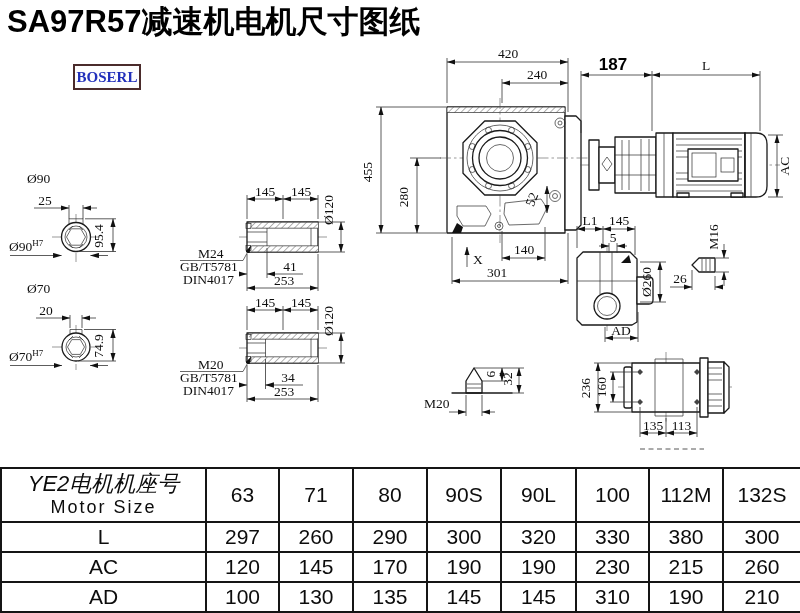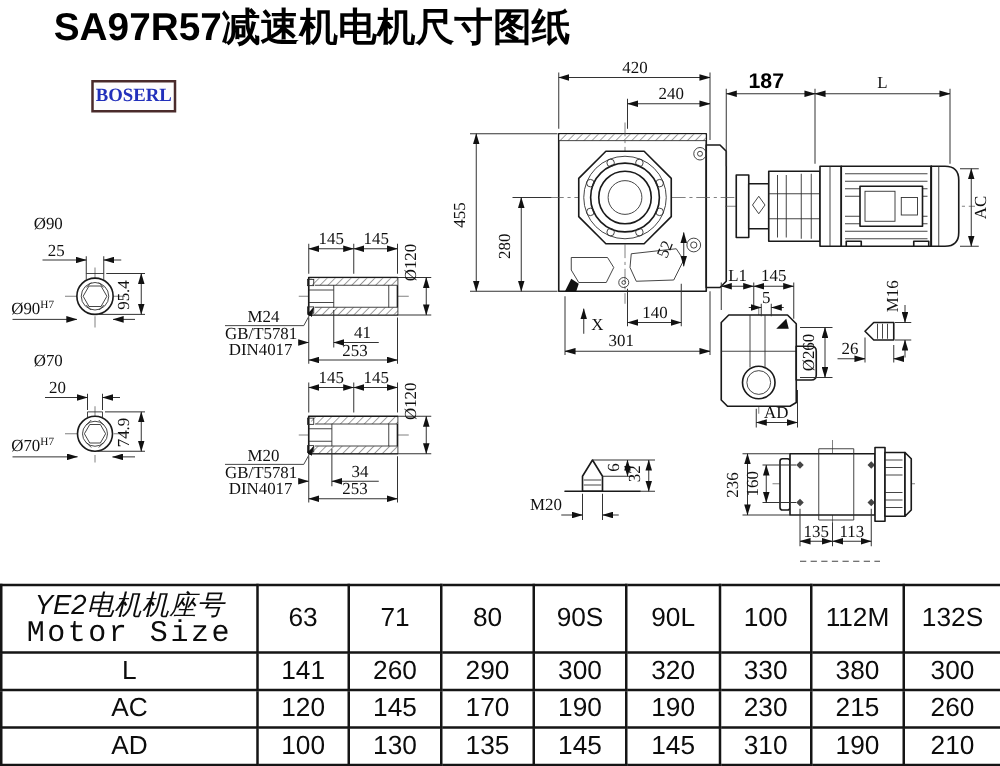--- a/index.html
+++ b/index.html
@@ -1,19 +1,19 @@
 <!DOCTYPE html>
 <html><head>
 <meta charset="utf-8">
 <style>
   html,body{margin:0;padding:0;background:#fff;}
   #app{position:relative;width:800px;height:613px;background:#fff;overflow:hidden;
        font-family:"Liberation Sans",sans-serif;color:#111;}
   .title{position:absolute;left:7px;top:1px;font-size:31px;font-weight:bold;
-         letter-spacing:0px;white-space:nowrap;color:#000;margin-left:36px;}
+         letter-spacing:0px;white-space:nowrap;color:#000;}
   .logo{position:absolute;left:73px;top:64px;width:64px;height:22px;border:2px solid #4a2b2b;
         background:#fdfdfd;display:flex;align-items:center;justify-content:center;
         font-family:"Liberation Serif",serif;font-weight:bold;font-size:15px;color:#2230bb;}
   svg.draw{position:absolute;left:0;top:0;}
   .b{stroke:#1a1a1a;stroke-width:1.3;fill:none;stroke-linejoin:round;stroke-linecap:round}
   .bf{fill:#fff}
   .t{stroke:#2b2b2b;stroke-width:.7;fill:none}
   .d{stroke:#333;stroke-width:.8;fill:none}
   .cl{stroke:#555;stroke-width:.6;stroke-dasharray:11 3 2.5 3;fill:none}
   .dash{stroke:#444;stroke-width:.9;stroke-dasharray:5 3.5;fill:none}
@@ -22,21 +22,21 @@
   .s11{font-size:11px}.s10{font-size:10px}.s12{font-size:12px}.s15{font-size:15px}
   .sup{font-size:9px}
   .big{font-family:"Liberation Sans",sans-serif;font-weight:bold;font-size:17px;fill:#000}
   table.mt{position:absolute;left:0;top:467px;width:800px;border-collapse:collapse;
            table-layout:fixed;}
   table.mt td{border:2px solid #151515;text-align:center;vertical-align:middle;
               font-size:21px;padding:0;color:#0c0c0c;}
   tr.hd td{height:52px}
   tr.rw td{height:28px}
   .cn{font-size:22px;line-height:25px;font-style:italic;}
-  .en{font-family:Liberation Mono, monospace;font-size:24px;letter-spacing:2px;line-height:23px;}
+  .en{font-family:Liberation Sans, sans-serif;font-size:18px;letter-spacing:2px;line-height:23px;}
 </style>
 </head>
 <body>
 
 <div id="app">
 
 <svg class="draw" width="800" height="468" viewBox="0 0 800 468">
 <defs>
   <marker id="ar" viewBox="0 0 10 6" refX="9.6" refY="3" markerWidth="11" markerHeight="6.6" orient="auto-start-reverse">
     <path d="M0,0L10,3L0,6Z" fill="#111"></path>
@@ -421,21 +421,21 @@
     <td>71</td>
     <td>80</td>
     <td>90S</td>
     <td>90L</td>
     <td>100</td>
     <td>112M</td>
     <td>132S</td>
   </tr>
   <tr class="rw">
     <td>L</td>
-    <td>141</td>
+    <td>297</td>
     <td>260</td>
     <td>290</td>
     <td>300</td>
     <td>320</td>
     <td>330</td>
     <td>380</td>
     <td>300</td>
   </tr>
   <tr class="rw">
     <td>AC</td>

